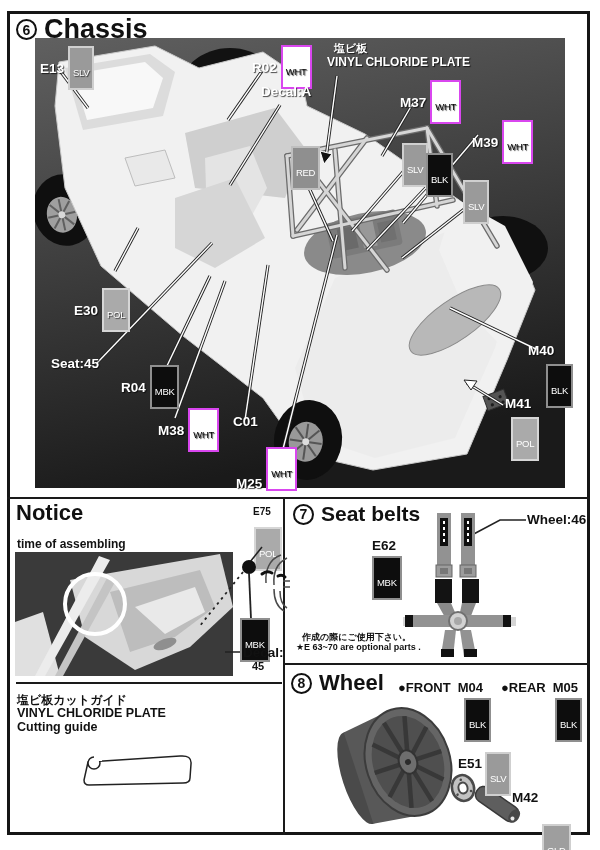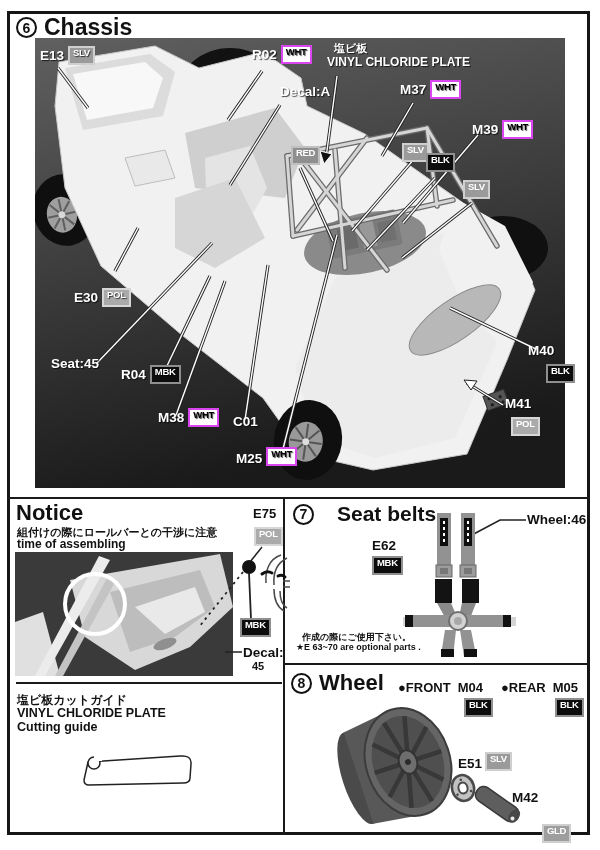--- a/index.html
+++ b/index.html
@@ -5,21 +5,21 @@
   html,body{margin:0;padding:0;background:#fff;}
   #page{position:relative;width:600px;height:850px;background:#fff;overflow:hidden;
         font-family:"Liberation Sans","DejaVu Sans",sans-serif;color:#111;}
   .abs{position:absolute;}
   #outer-border{left:7px;top:11px;width:583px;height:824px;border:3px solid var(--border,#161616);box-sizing:border-box;}
   #kit-box{left:377px;top:4px;width:223px;height:25px;background:var(--header-bg,#0c0c0c);color:#fff;
            display:flex;align-items:center;justify-content:center;font-weight:700;font-size:12.5px;letter-spacing:.2px;}
   .sec-title{display:flex;align-items:center;gap:7px;font-weight:700;white-space:nowrap;}
   .circnum{width:21px;height:21px;border:2px solid #111;border-radius:50%;display:inline-flex;
            align-items:center;justify-content:center;font-size:14px;font-weight:700;box-sizing:border-box;flex:0 0 auto;}
-  .badge{display:inline-block;font-size:9.5px;font-weight:700;padding:0 3px;min-width:20px;height:19px;
+  .badge{display:inline-block;font-size:9.5px;font-weight:400;padding:20px 3px;min-width:20px;height:19px;
          text-align:center;line-height:1.1;box-sizing:border-box;letter-spacing:-.3px;white-space:nowrap;}
   .b-wht{background:var(--badge-wht-bg,#fff);color:#000;border:2px solid #d946ef;}
   .b-slv{background:var(--badge-slv-bg,#9a9a9a);color:#fff;border:2px solid #cfcfcf;}
   .b-pol{background:var(--badge-pol-bg,#aaaaaa);color:#fff;border:2px solid #d6d6d6;}
   .b-blk{background:var(--badge-blk-bg,#0d0d0d);color:#fff;border:2px solid #8f8f8f;}
   .b-mbk{background:var(--badge-mbk-bg,#0d0d0d);color:#fff;border:2px solid #8f8f8f;}
   .b-red{background:var(--badge-red-bg,#8f8f8f);color:#fff;border:2px solid #bfbfbf;}
   .b-gld{background:var(--badge-gld-bg,#9e9e9e);color:#fff;border:2px solid #cfcfcf;}
   #photo{left:35px;top:38px;width:530px;height:450px;background:#3f3f3f;}
   .plabel{position:absolute;display:flex;align-items:center;gap:4px;color:#fff;font-weight:700;
@@ -32,21 +32,21 @@
 </style>
 </head>
 <body>
 
 <div id="page">
 
   <div id="outer-border" class="abs"></div>
 
   <div class="abs sec-title" style="left:16px;top:14px;">
     <span class="circnum">6</span>
-    <span style="font-size:23px;">Chassis</span>
+    <span style="font-size:27px;">Chassis</span>
   </div>
 
   <div id="photo" class="abs">
     <svg width="530" height="450" viewBox="0 0 530 450">
       <defs>
         <linearGradient id="g1" x1="0" y1="0" x2="0.25" y2="1">
           <stop offset="0" stop-color="#606060"></stop>
             <stop offset="0.5" stop-color="#3d3d3d"></stop>
             <stop offset="1" stop-color="#1a1a1a"></stop>
         </linearGradient>
@@ -176,21 +176,21 @@
       <span class="badge b-slv">SLV</span>
     </div>
     <div class="plabel" style="left:217px;top:7px;">
       <span>R02</span>
       <span class="badge b-wht">WHT</span>
     </div>
     <div class="plabel" style="left:292px;top:4px;flex-direction:column;align-items:flex-start;gap:0;line-height:1.2;">
       <span class="jp-s">塩ビ板</span>
       <span style="font-size:12px;">VINYL CHLORIDE PLATE</span>
     </div>
-    <div class="plabel" style="left:245px;top:46px;">Decal:A</div>
+    <div class="plabel" style="left:226px;top:46px;">Decal:A</div>
     <div class="plabel" style="left:365px;top:42px;">
       <span>M37</span>
       <span class="badge b-wht">WHT</span>
     </div>
     <div class="plabel" style="left:437px;top:82px;">
       <span>M39</span>
       <span class="badge b-wht">WHT</span>
     </div>
     <span class="badge b-red abs" style="left:256px;top:108px;">RED</span>
     <span class="badge b-slv abs" style="left:367px;top:105px;">SLV</span>
@@ -219,38 +219,37 @@
     <div class="plabel" style="left:470px;top:358px;">M41</div>
     <span class="badge b-pol abs" style="left:476px;top:379px;">POL</span>
   </div>
 
   <div class="abs divider" style="left:7px;top:497px;width:583px;height:2px;"></div>
   <div class="abs divider" style="left:283px;top:498px;width:2px;height:337px;"></div>
   <div class="abs divider" style="left:285px;top:663px;width:305px;height:2px;"></div>
   <div class="abs divider" style="left:16px;top:682px;width:266px;height:2px;"></div>
 
   <div class="abs" style="left:16px;top:500px;font-size:22px;font-weight:700;">Notice</div>
-  <div class="abs" style="left:17px;top:525px;font-size:11px;font-weight:700;">組付けの際にロールバーとの干渉に注意</div>
   <div class="abs" style="left:17px;top:537px;font-size:12px;font-weight:700;">time of assembling</div>
 
   <div class="abs" style="left:15px;top:552px;">
     <svg width="218" height="124" viewBox="0 0 218 124">
       <rect width="218" height="124" fill="#3a3a3a"></rect>
       <polygon points="55,28 205,2 218,55 175,95 120,118 70,85" fill="#d8d8d8"></polygon>
       <polygon points="95,40 185,18 200,55 160,85 115,100" fill="#bdbdbd"></polygon>
       <polygon points="120,55 180,35 190,60 150,82" fill="#e9e9e9"></polygon>
       <polygon points="0,70 28,60 45,124 0,124" fill="#e0e0e0"></polygon>
       <polygon points="20,124 30,124 95,8 84,4" fill="#ececec"></polygon>
       <polygon points="40,124 48,124 100,30 92,26" fill="#c4c4c4"></polygon>
       <ellipse cx="150" cy="92" rx="12" ry="5" fill="#8f8f8f" transform="rotate(-20 150 92)"></ellipse>
       <circle cx="80" cy="52" r="30" fill="none" stroke="#ffffff" stroke-width="4"></circle>
     </svg>
   </div>
 
-  <div class="dlabel" style="left:253px;top:506px;font-size:13px;">E75</div>
+  <div class="dlabel" style="left:253px;top:506px;font-size:10px;">E75</div>
   <span class="badge b-pol abs" style="left:254px;top:527px;">POL</span>
 
   <div class="abs" style="left:253px;top:551px;">
     <svg width="38" height="70" viewBox="0 0 38 70">
       <g fill="none" stroke="#4a4a4a" stroke-width="1.5">
         <path d="M28,4 C16,8 12,20 13,32"></path>
         <path d="M34,7 C24,12 20,22 21,34"></path>
         <path d="M21,38 C21,48 24,56 31,60"></path>
         <path d="M27,40 C27,48 29,54 34,57"></path>
         <line x1="30" y1="30" x2="37" y2="30"></line>
@@ -282,21 +281,21 @@
   <div class="abs" style="left:80px;top:752px;">
     <svg width="120" height="40" viewBox="0 0 120 40">
       <path d="M8,10 L100,4 Q112,3 111,12 L110,26 Q110,31 103,31 L9,33 Q4,33 4,28 Z" fill="#fff" stroke="#222" stroke-width="1.5"></path>
       <circle cx="14" cy="11" r="6" fill="#fff" stroke="#222" stroke-width="1.5"></circle>
       <rect x="14" y="3" width="8" height="6" fill="#fff"></rect>
     </svg>
   </div>
 
   <div class="abs sec-title" style="left:293px;top:502px;">
     <span class="circnum">7</span>
-    <span style="font-size:21px;margin-left:16px;">Seat belts</span>
+    <span style="font-size:21px;">Seat belts</span>
   </div>
   <div class="dlabel" style="left:527px;top:512px;font-size:13.5px;">Wheel:46</div>
   <div class="abs" style="left:462px;top:514px;">
     <svg width="66" height="26" viewBox="0 0 66 26">
       <polyline points="64,6 38,6 8,22" fill="none" stroke="#222" stroke-width="1.6"></polyline>
     </svg>
   </div>
   <div class="dlabel" style="left:372px;top:538px;font-size:13.5px;">E62</div>
   <span class="badge b-mbk abs" style="left:372px;top:556px;">MBK</span>
 

